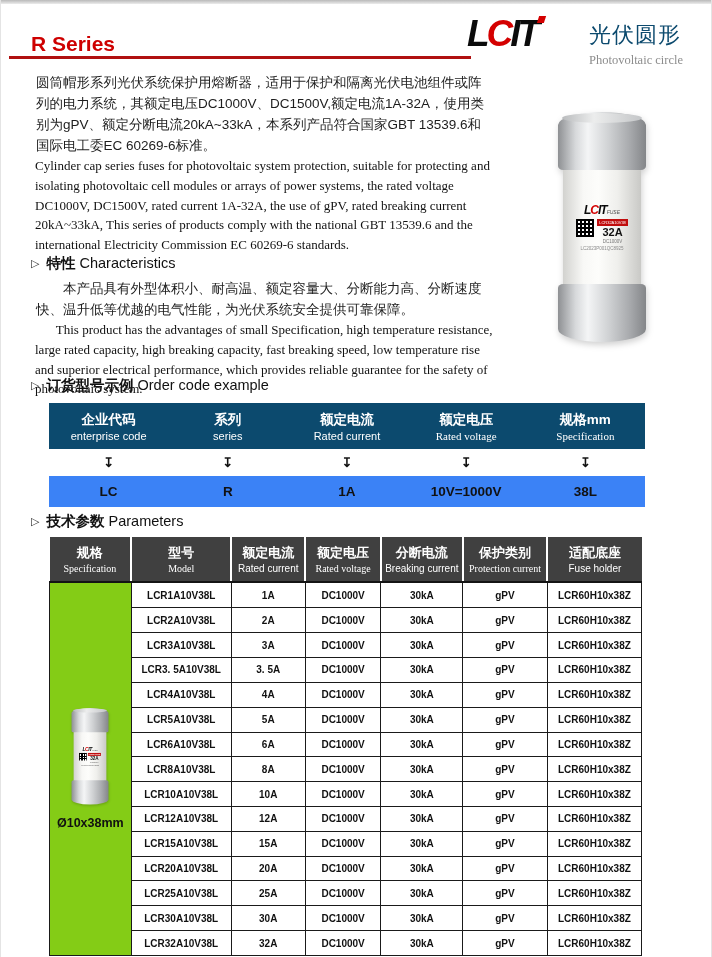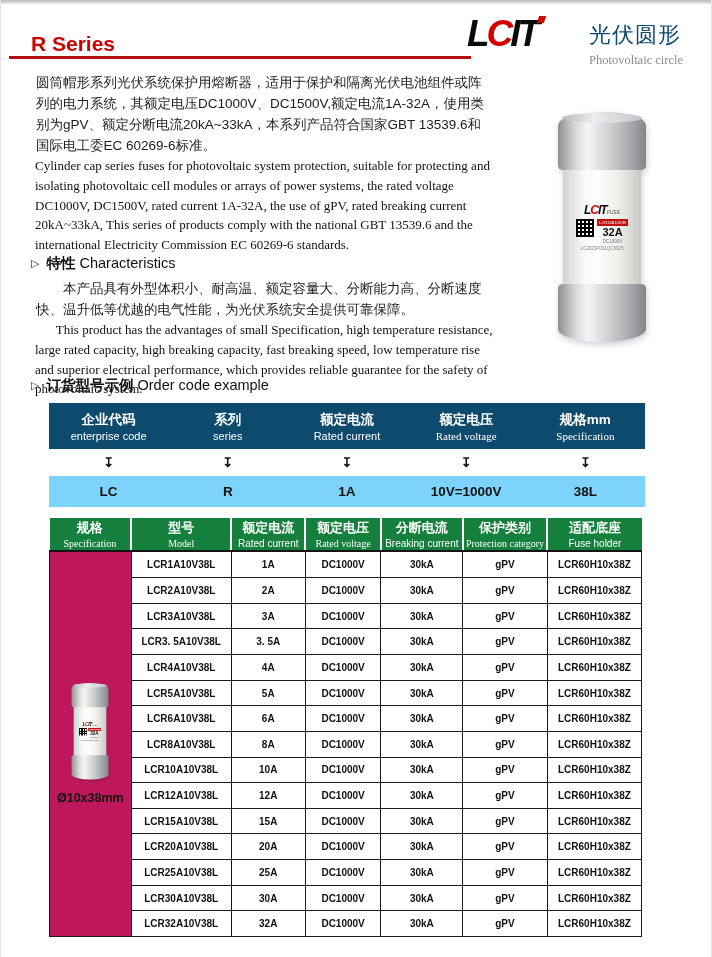--- a/index.html
+++ b/index.html
@@ -63,33 +63,33 @@
   #main-fuse { position:absolute; left:540px; top:112px; }
 
   
   .order-table { border-collapse:collapse; table-layout:fixed; width:596px; margin-left:18px; margin-top:8px; }
   .order-table th { background:#0c4a6e; color:#fff; height:46px; font-weight:normal; vertical-align:middle; }
   .order-table .h-zh { display:block; font-size:13.5px; font-weight:bold; }
   .order-table .h-en { display:block; font-size:11px; margin-top:1px; }
   .order-table .h-en.serif { font-family:"Liberation Serif", serif; }
   .order-table td { text-align:center; vertical-align:middle; }
   .arrow-row td { height:27px; font-size:13px; font-weight:bold; color:#111; background:#fff; }
-  .value-row td { height:31px; font-size:13.5px; font-weight:bold; color:#111; background:#7dd3fc; }
+  .value-row td { height:31px; font-size:13.5px; font-weight:bold; color:#111; background:#3b82f6; }
 
   
   .params-table { border-collapse:collapse; table-layout:fixed; width:593px; height:419px; margin-left:18px; margin-top:6px; }
-  .params-table th { background:#15803d; color:#fff; height:33px; font-weight:normal; vertical-align:middle;
+  .params-table th { background:#404040; color:#fff; height:45px; font-weight:normal; vertical-align:middle;
                      border-right:2px solid #fff; border-bottom:2px solid #141414; }
   .params-table th:last-child { border-right:none; }
   .params-table .h-zh { display:block; font-size:13px; font-weight:bold; }
   .params-table .h-en { display:block; font-size:10px; margin-top:1px; }
   .params-table .h-en.serif { font-family:"Liberation Serif", serif; }
   .params-table td { border:1px solid #1a1a1a; text-align:center; vertical-align:middle;
                      font-size:10px; font-weight:bold; color:#111; }
-  .spec-cell { background:#be185d; }
+  .spec-cell { background:#84cc16; }
   .spec-inner { display:flex; flex-direction:column; align-items:center; justify-content:center; gap:8px; }
   .fuse-mini-box { width:54px; height:100px; position:relative; }
   .fuse-mini-box .fuse { transform:scale(0.42); transform-origin:top center; position:absolute; left:-34px; top:0; }
   .spec-size-label { font-size:12.5px; font-weight:bold; color:#111; }
 </style>
 </head>
 <body>
 
 <div class="page">
   <div class="top-strip"></div>
@@ -175,20 +175,23 @@
           <td>R</td>
           <td>1A</td>
           <td>10V=1000V</td>
           <td>38L</td>
         </tr>
       </tbody>
     </table>
   </div>
 
   <div class="section" id="sec-params">
+    <div class="sec-head">
+      <span class="marker">▷</span><span class="zh">技术参数</span> <span>Parameters</span>
+    </div>
     <table class="params-table">
       <colgroup>
         <col style="width:13.8%">
           <col style="width:16.9%">
           <col style="width:12.5%">
         <col style="width:12.8%">
           <col style="width:13.8%">
           <col style="width:14.3%">
           <col style="width:15.9%">
       </colgroup>
@@ -209,21 +212,21 @@
           <th>
               <span class="h-zh">额定电压</span>
               <span class="h-en serif">Rated voltage</span>
             </th>
           <th>
               <span class="h-zh">分断电流</span>
               <span class="h-en">Breaking current</span>
             </th>
           <th>
               <span class="h-zh">保护类别</span>
-              <span class="h-en serif">Protection category</span>
+              <span class="h-en serif">Protection current</span>
             </th>
           <th>
               <span class="h-zh">适配底座</span>
               <span class="h-en">Fuse holder</span>
             </th>
         </tr>
       </thead>
       <tbody>
           <tr>
             <td rowspan="15" class="spec-cell">

